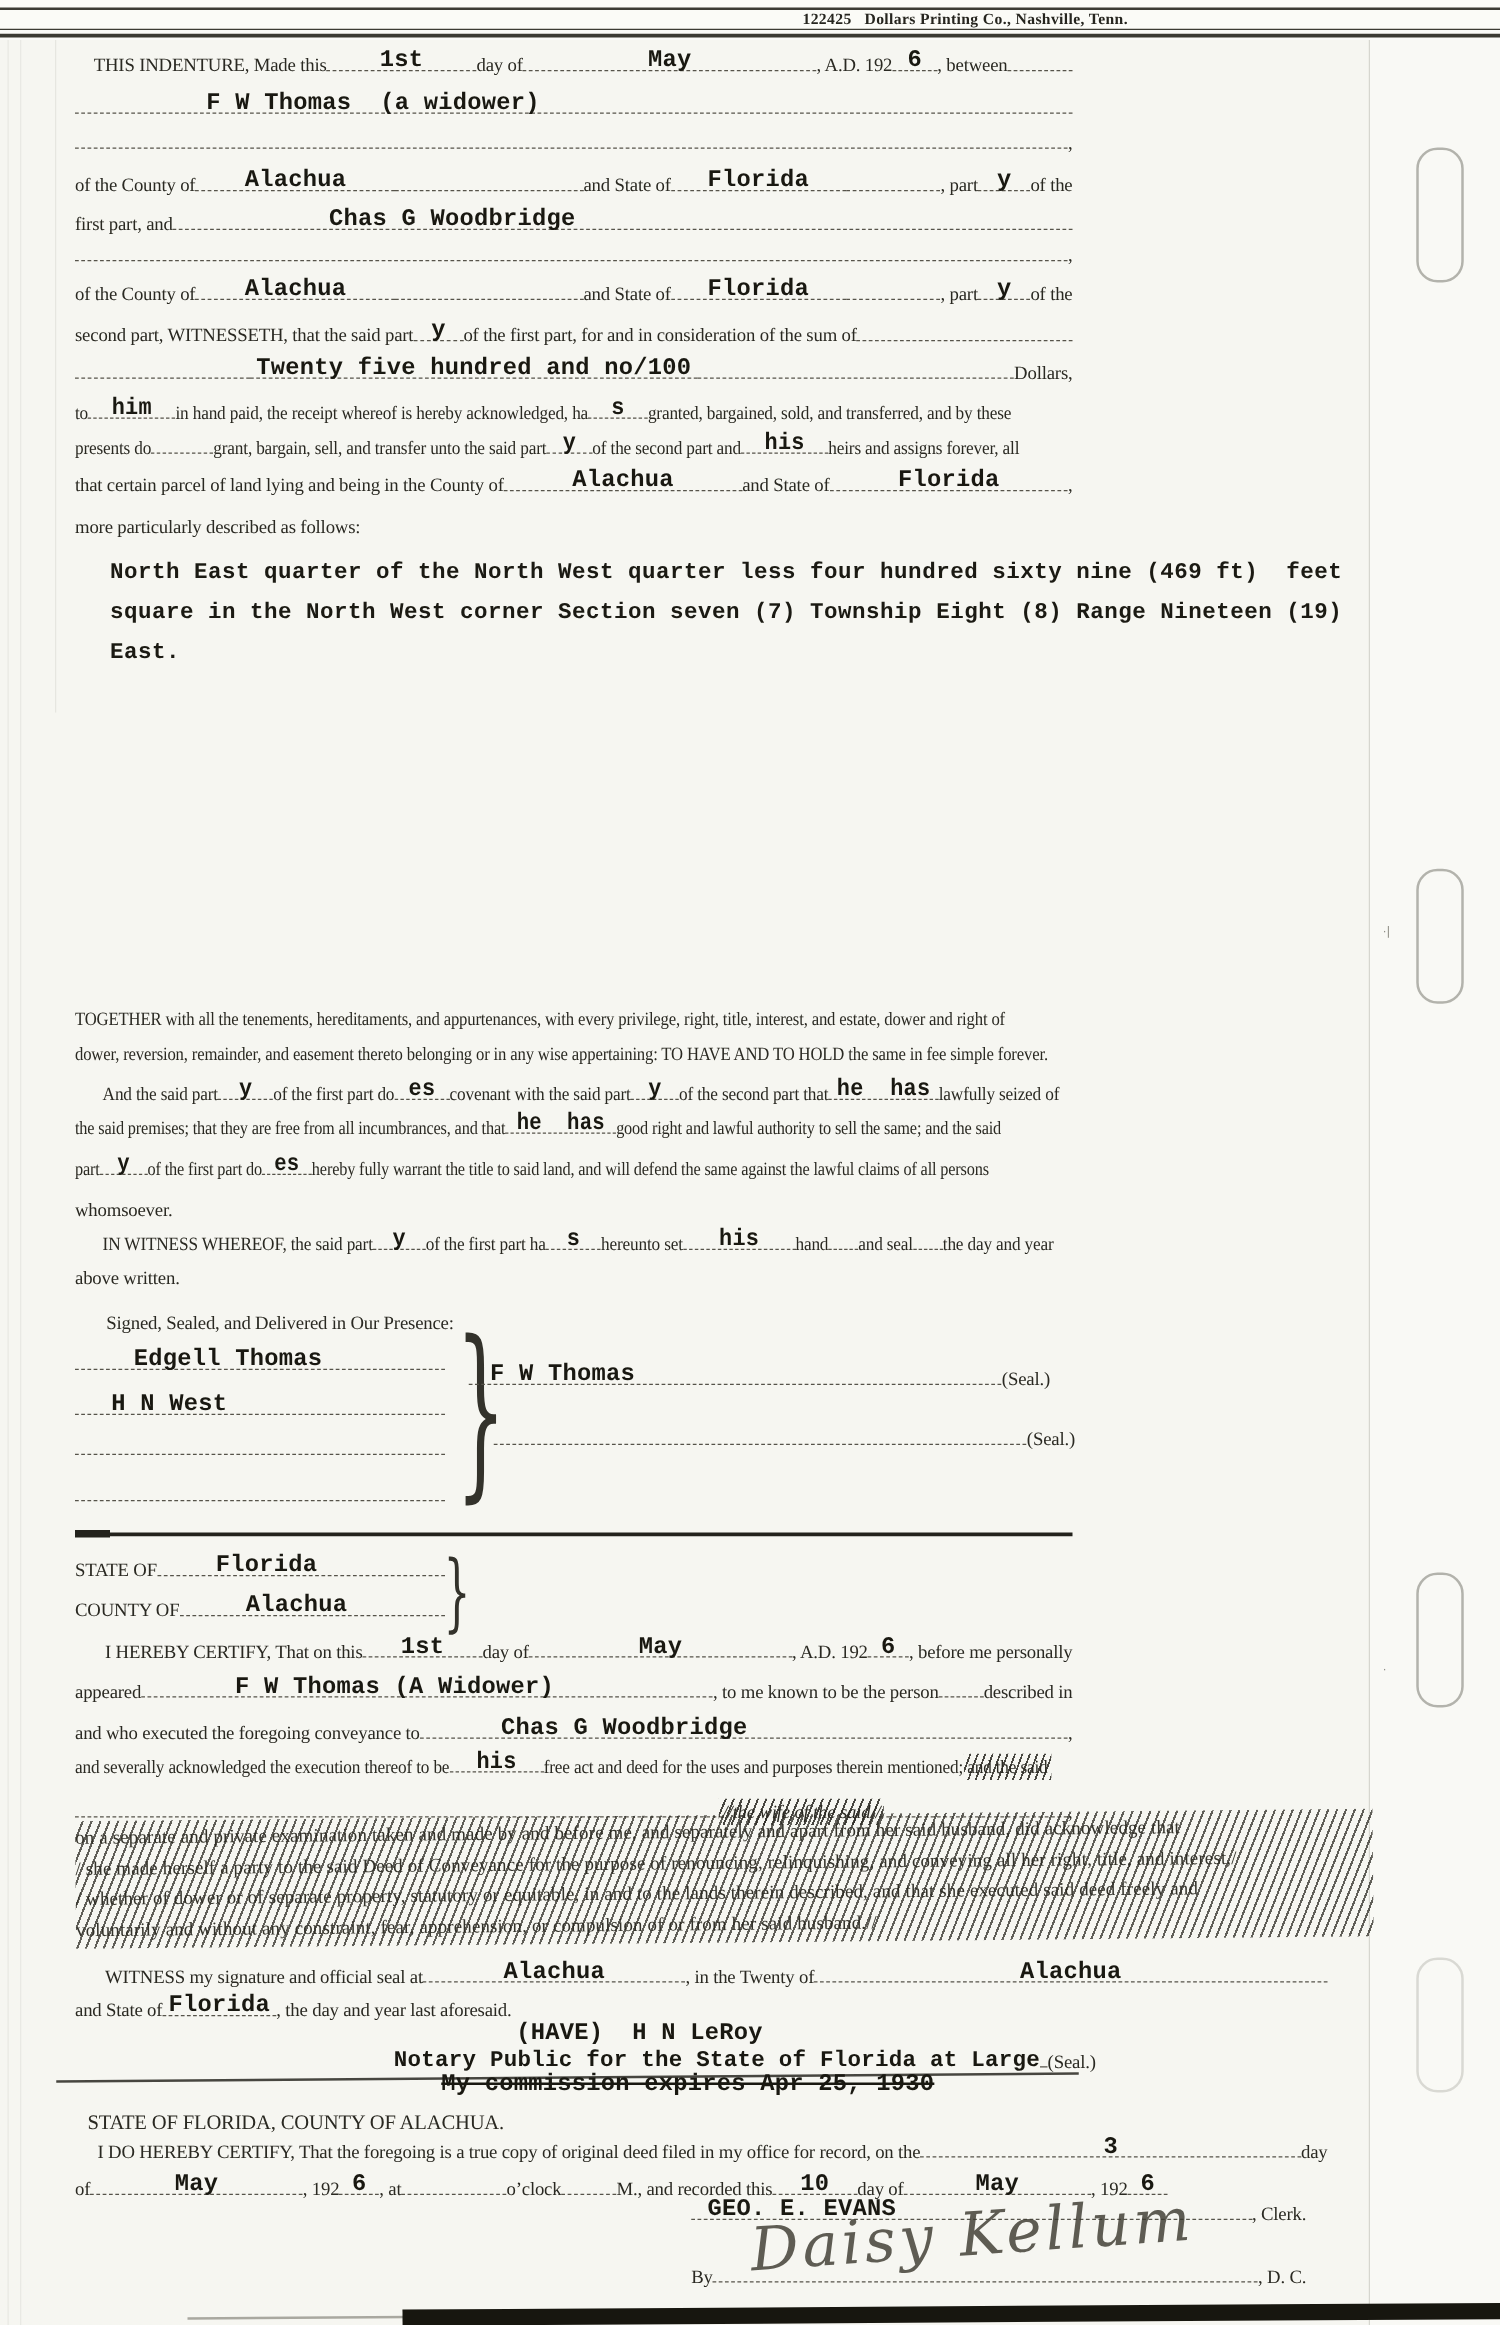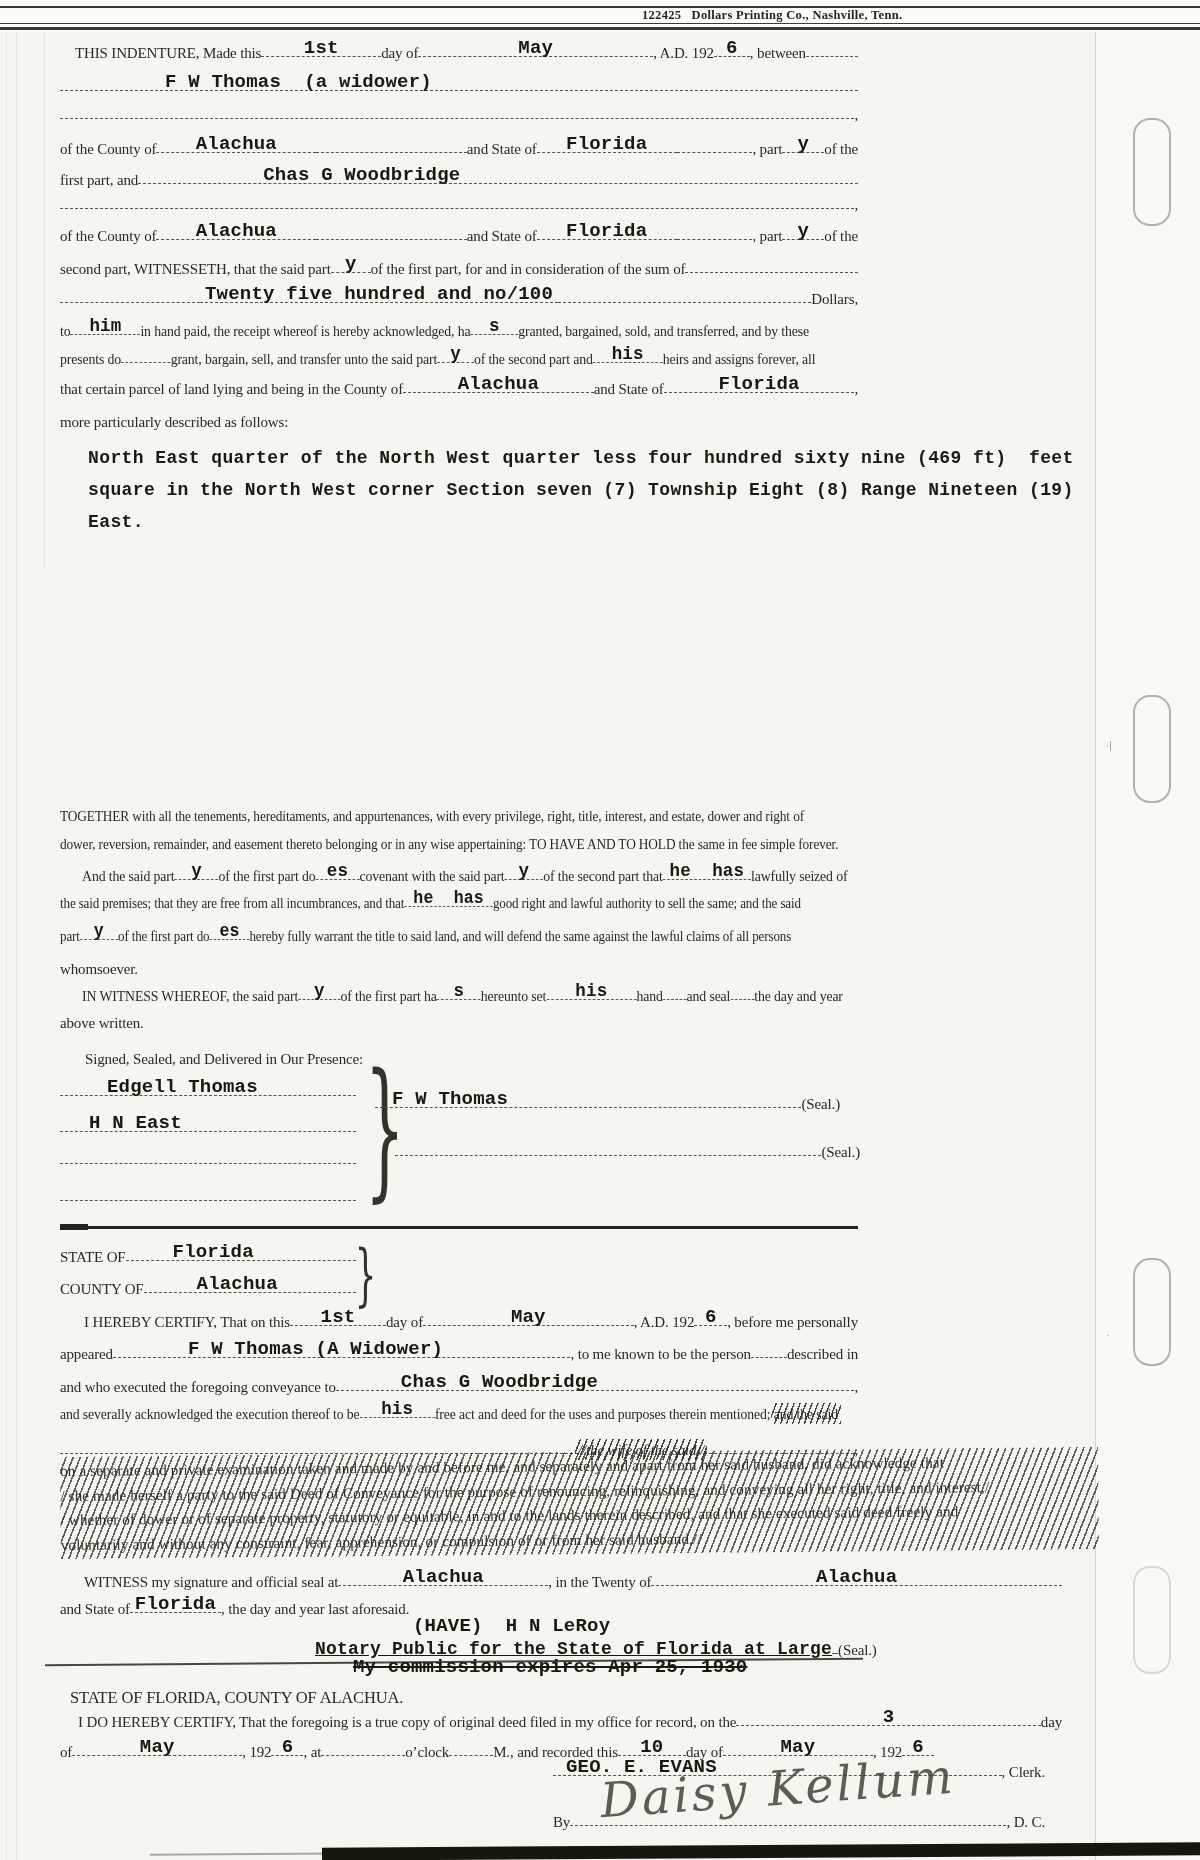--- a/index.html
+++ b/index.html
@@ -17,21 +17,21 @@
   .hdr-text{position:absolute;top:8px;left:642px;font-family:"Liberation Serif",serif;
             font-size:12.5px;font-weight:bold;letter-spacing:.3px;color:#26251f;white-space:pre;}
   
   .row{position:absolute;left:60px;width:798px;height:24px;display:flex;align-items:flex-end;}
   .auto{width:auto;}
   .p{font-size:15px;line-height:1;letter-spacing:-.15px;white-space:pre;flex:0 0 auto;}
   .p16{font-size:16.5px;}
   .ind{padding-left:24px;}
   .tw{font-family:"Liberation Mono","DejaVu Sans Mono",monospace;font-weight:bold;font-size:19px;
       line-height:1;letter-spacing:.2px;color:#191811;white-space:pre;flex:0 0 auto;}
-  .tw18{font-size:18px;text-decoration:underline;}
+  .tw18{font-size:18px;}
   .lt{text-decoration:line-through;text-decoration-thickness:2px;}
   .d{flex:1 1 26px;min-width:6px;border-bottom:1.5px dashed #56534a;margin-bottom:4px;height:0;}
   .dw{flex:0 1 auto;}
   .sp{flex:0 1 auto;font-style:normal;}
   .slot{display:flex;align-items:flex-end;justify-content:center;border-bottom:1.5px dashed #56534a;
         margin-bottom:4px;padding:0 5px 0;flex:0 1 auto;}
   .slot .tw{margin-bottom:-2px;}
   .grow{flex:1 1 auto;}
   .left{justify-content:flex-start;}
   .rfit{width:868px;transform:scaleX(.92);transform-origin:left bottom;}
@@ -307,21 +307,21 @@
 
   <div class="row" style="top:1076px;width:296px">
     <span class="slot grow left">
         <i class="sp" style="width:42px"></i>
         <span class="tw">Edgell Thomas</span>
       </span>
   </div>
   <div class="row" style="top:1112px;width:296px">
     <span class="slot grow left">
         <i class="sp" style="width:24px"></i>
-        <span class="tw">H N East</span>
+        <span class="tw">H N West</span>
       </span>
   </div>
   <div class="row" style="top:1144px;width:296px">
     <i class="d"></i>
   </div>
   <div class="row" style="top:1181px;width:296px">
     <i class="d"></i>
   </div>
 
   <div class="brace" style="left:337px;top:1046px;font-size:150px;line-height:166px;transform:scaleX(.42)">}</div>

